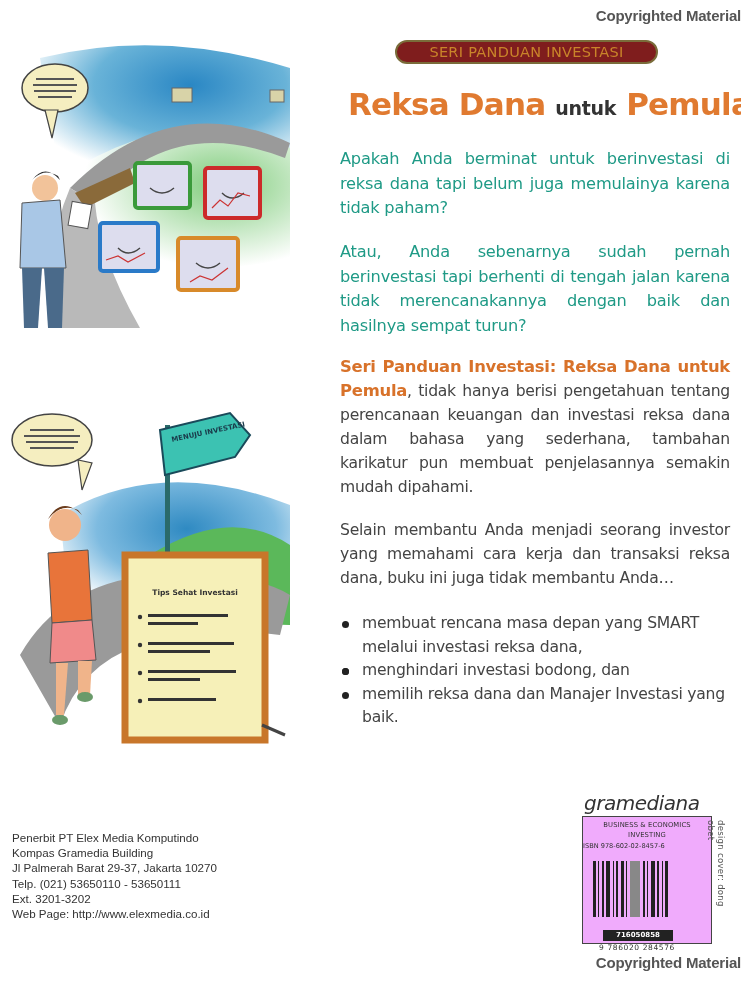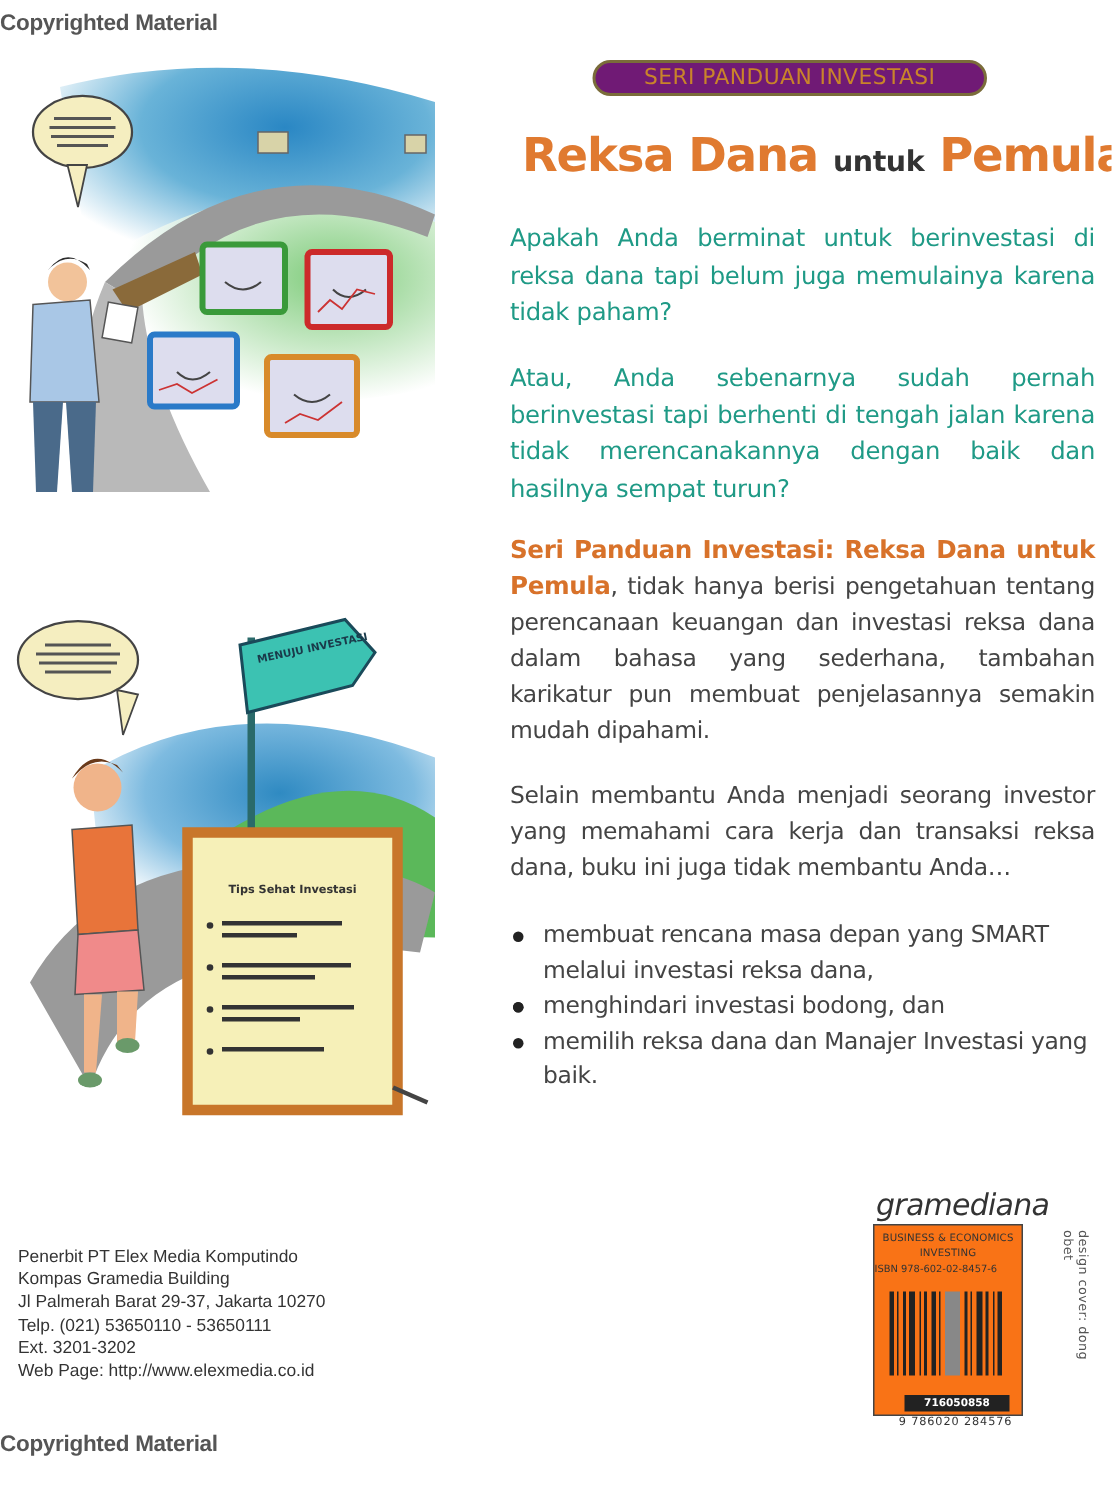--- a/index.html
+++ b/index.html
@@ -1,26 +1,26 @@
 <!DOCTYPE html>
 <html><head>
   <meta charset="utf-8">
   <style>
     * { box-sizing: border-box; margin: 0; padding: 0; }
     html, body { width: 741px; height: 1000px; background: #ffffff; overflow: hidden; }
     body { position: relative; font-family: "DejaVu Sans", sans-serif; color: #333; }
 
-    .watermark { position: absolute; left: 0; width: 741px; text-align: left;
+    .watermark { position: absolute; left: 0; width: 741px; text-align: right;
       font-family: "Liberation Sans", sans-serif; font-size: 15px; color: #555; font-weight: bold; letter-spacing: -0.2px; }
     .watermark.top { top: 7px; }
     .watermark.bottom { top: 954px; }
 
     
     .series-pill { position: absolute; left: 395px; top: 40px; width: 263px; height: 24px;
-      border: 2px solid #7a6c3a; border-radius: 12px; background: #701a75;
+      border: 2px solid #7a6c3a; border-radius: 12px; background: #7f1d1d;
       color: #c9842a; font-family: "DejaVu Sans", sans-serif; font-size: 14.5px;
       text-align: center; line-height: 20px; letter-spacing: 0.3px; }
 
     .title { position: absolute; left: 348px; top: 86px; width: 400px; white-space: nowrap;
       font-family: "DejaVu Sans", sans-serif; font-weight: bold; color: #e07a30; font-size: 31px; letter-spacing: -0.8px; }
     .title .small { color: #333; font-size: 19px; font-weight: bold; letter-spacing: -0.3px; }
 
     .teal { position: absolute; left: 340px; width: 390px; color: #1f9a86;
       font-size: 16.2px; line-height: 24.5px; text-align: justify; letter-spacing: -0.2px; }
     .teal.p1 { top: 147px; }
@@ -40,22 +40,22 @@
     
     .illus { position: absolute; overflow: hidden; }
     .illus-top { left: 0; top: 28px; width: 300px; height: 320px; }
     .illus-bottom { left: 0; top: 395px; width: 300px; height: 375px; }
 
     .publisher { position: absolute; left: 12px; top: 830px; font-family: "Liberation Sans", sans-serif;
       font-size: 11.6px; line-height: 15.2px; color: #333; }
 
     .gramedia-logo { position: absolute; left: 584px; top: 791px; font-family: "DejaVu Sans", sans-serif;
       font-size: 20px; color: #333; letter-spacing: -0.5px; font-weight: 300; font-style: italic; }
-    .isbn-box { position: absolute; left: 582px; top: 816px; width: 100px; height: 128px;
-      border: 1px solid #444; background: #f97316; }
+    .isbn-box { position: absolute; left: 582px; top: 816px; width: 130px; height: 128px;
+      border: 1px solid #444; background: #f0abfc; }
     .isbn-cat { text-align: center; font-size: 6.8px; line-height: 10px; color: #333; margin-top: 3px; letter-spacing: 0.1px; }
     .isbn-num { text-align: left; font-size: 6.6px; color: #333; margin-top: 2px; }
     .barcode { position: absolute; left: 10px; top: 44px; width: 88px; height: 56px; display: flex; gap: 0; }
     .barcode span { display: block; height: 100%; background: #222; }
     .isbn-digits { position: absolute; left: 4px; top: 102px; width: 100px; text-align: center; font-size: 7.5px; color: #333; letter-spacing: 0.6px; margin-top: 24px; }
     .price-tag { position: absolute; left: 20px; top: 113px; width: 70px; height: 11px; background: #222; color: #fff;
       font-size: 7px; text-align: center; line-height: 11px; font-weight: bold; }
 
     .design-credit { position: absolute; left: 712px; top: 820px; width: 14px; height: 110px;
       writing-mode: vertical-rl; font-size: 8.5px; color: #555; letter-spacing: 0.3px; }

